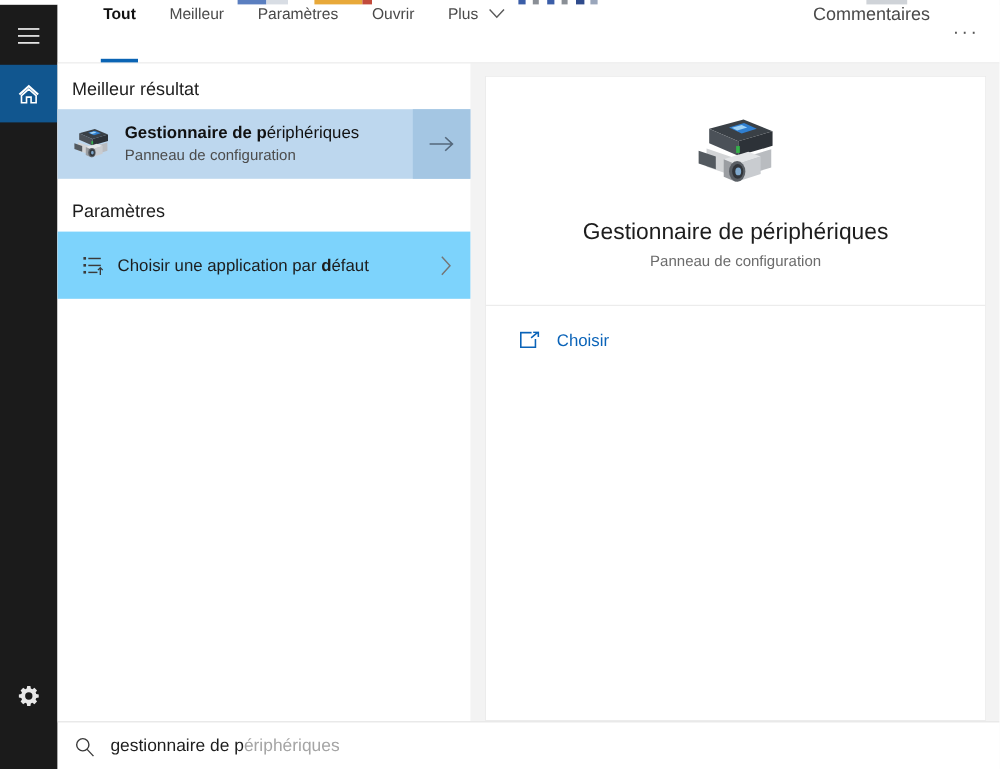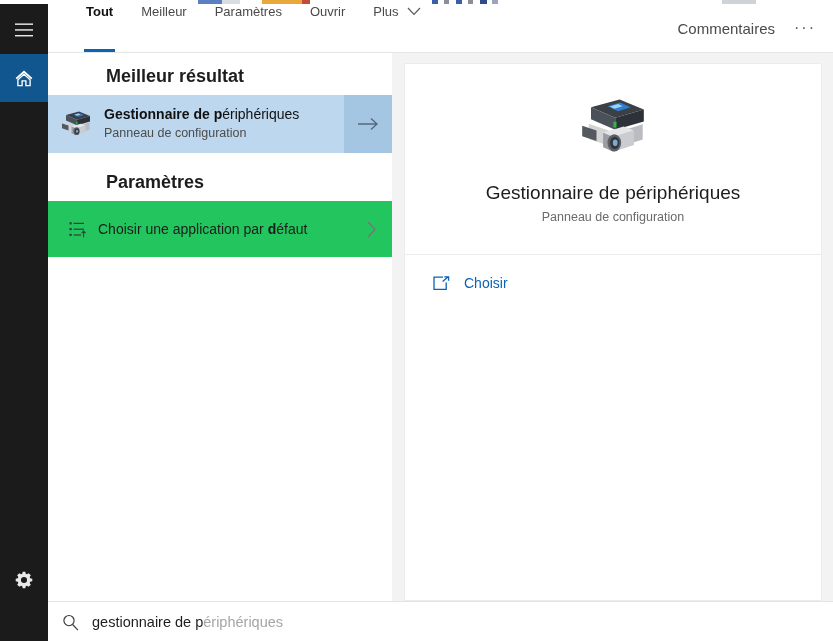--- a/index.html
+++ b/index.html
@@ -109,21 +109,21 @@
   .tab .chev {
     margin-left: 8px;
     display: inline-block;
   }
   #header-right {
     position: absolute;
     right: 10px;
     top: 0;
     height: 48px;
     display: flex;
-    align-items: center;
+    align-items: flex-start;
   }
   #feedback-button {
     font-size: 15px;
     color: #4a4a4a;
     padding: 0 12px;
     cursor: pointer;
     white-space: nowrap;
   }
   #more-options-button {
     width: 36px;
@@ -152,25 +152,24 @@
 
   
   #results-panel {
     position: absolute;
     left: 0; top: 0;
     width: 344px;
     height: 548px;
     background: #ffffff;
   }
   .section-head {
-    font-size: 18px;
-    font-weight: bold;
+    font-size: 15px;
+    font-weight: normal;
     color: #1d1d1d;
     padding: 13px 0 8px 12px;
-    margin-left: 46px;
   }
   #best-result-row {
     display: flex;
     align-items: stretch;
     height: 58px;
     background: #bdd7ee;
     cursor: pointer;
   }
   #best-result-row .res-ico {
     width: 56px;
@@ -210,21 +209,21 @@
     align-items: center;
     justify-content: center;
     cursor: pointer;
   }
   #settings-section { margin-top: 6px; }
   #settings-row {
     display: flex;
     align-items: center;
     height: 56px;
     cursor: pointer;
-    background: #22c55e;
+    background: #7dd3fc;
   }
   #settings-row .res-ico {
     width: 40px;
     flex: none;
     display: flex;
     align-items: center;
     justify-content: center;
     padding-left: 10px;
   }
   #settings-row .res-text {

